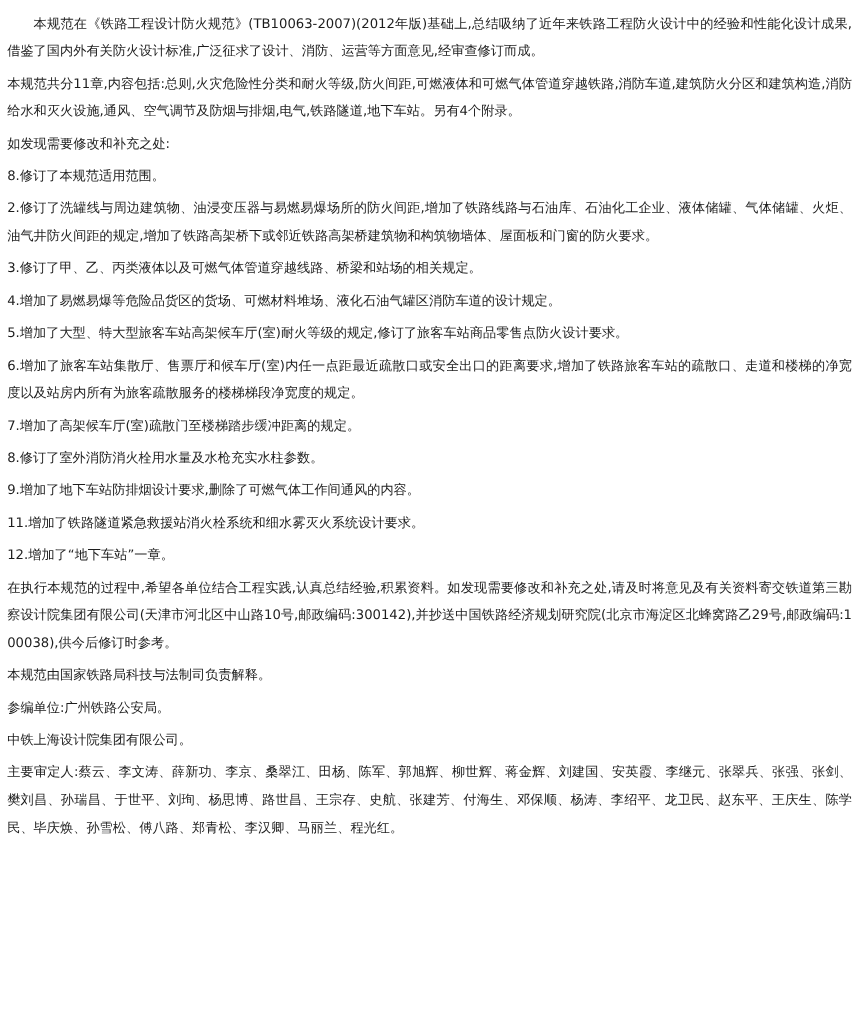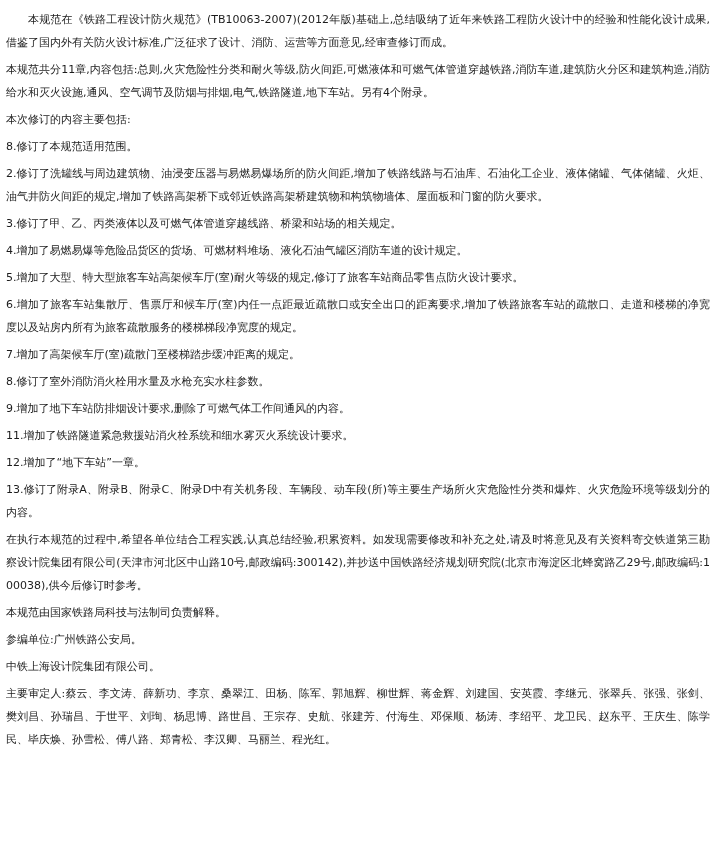--- a/index.html
+++ b/index.html
@@ -30,31 +30,30 @@
   .doc p.first-indent {
     text-indent: 2em;
   }
 </style>
 </head>
 <body>
 
 <div class="doc">
   <p class="first-indent">本规范在《铁路工程设计防火规范》(TB10063-2007)(2012年版)基础上,总结吸纳了近年来铁路工程防火设计中的经验和性能化设计成果,借鉴了国内外有关防火设计标准,广泛征求了设计、消防、运营等方面意见,经审查修订而成。</p>
   <p>本规范共分11章,内容包括:总则,火灾危险性分类和耐火等级,防火间距,可燃液体和可燃气体管道穿越铁路,消防车道,建筑防火分区和建筑构造,消防给水和灭火设施,通风、空气调节及防烟与排烟,电气,铁路隧道,地下车站。另有4个附录。</p>
-  <p>本次修订的内容主要包括:</p>
+  <p>如发现需要修改和补充之处:</p>
   <p>8.修订了本规范适用范围。</p>
   <p>2.修订了洗罐线与周边建筑物、油浸变压器与易燃易爆场所的防火间距,增加了铁路线路与石油库、石油化工企业、液体储罐、气体储罐、火炬、油气井防火间距的规定,增加了铁路高架桥下或邻近铁路高架桥建筑物和构筑物墙体、屋面板和门窗的防火要求。</p>
   <p>3.修订了甲、乙、丙类液体以及可燃气体管道穿越线路、桥梁和站场的相关规定。</p>
   <p>4.增加了易燃易爆等危险品货区的货场、可燃材料堆场、液化石油气罐区消防车道的设计规定。</p>
   <p>5.增加了大型、特大型旅客车站高架候车厅(室)耐火等级的规定,修订了旅客车站商品零售点防火设计要求。</p>
   <p>6.增加了旅客车站集散厅、售票厅和候车厅(室)内任一点距最近疏散口或安全出口的距离要求,增加了铁路旅客车站的疏散口、走道和楼梯的净宽度以及站房内所有为旅客疏散服务的楼梯梯段净宽度的规定。</p>
   <p>7.增加了高架候车厅(室)疏散门至楼梯踏步缓冲距离的规定。</p>
   <p>8.修订了室外消防消火栓用水量及水枪充实水柱参数。</p>
   <p>9.增加了地下车站防排烟设计要求,删除了可燃气体工作间通风的内容。</p>
   <p>11.增加了铁路隧道紧急救援站消火栓系统和细水雾灭火系统设计要求。</p>
   <p>12.增加了“地下车站”一章。</p>
-  <p>13.修订了附录A、附录B、附录C、附录D中有关机务段、车辆段、动车段(所)等主要生产场所火灾危险性分类和爆炸、火灾危险环境等级划分的内容。</p>
   <p>在执行本规范的过程中,希望各单位结合工程实践,认真总结经验,积累资料。如发现需要修改和补充之处,请及时将意见及有关资料寄交铁道第三勘察设计院集团有限公司(天津市河北区中山路10号,邮政编码:300142),并抄送中国铁路经济规划研究院(北京市海淀区北蜂窝路乙29号,邮政编码:100038),供今后修订时参考。</p>
   <p>本规范由国家铁路局科技与法制司负责解释。</p>
   <p>参编单位:广州铁路公安局。</p>
   <p>中铁上海设计院集团有限公司。</p>
   <p>主要审定人:蔡云、李文涛、薛新功、李京、桑翠江、田杨、陈军、郭旭辉、柳世辉、蒋金辉、刘建国、安英霞、李继元、张翠兵、张强、张剑、樊刘昌、孙瑞昌、于世平、刘珣、杨思博、路世昌、王宗存、史航、张建芳、付海生、邓保顺、杨涛、李绍平、龙卫民、赵东平、王庆生、陈学民、毕庆焕、孙雪松、傅八路、郑青松、李汉卿、马丽兰、程光红。</p>
 </div>
 
 </body></html>

